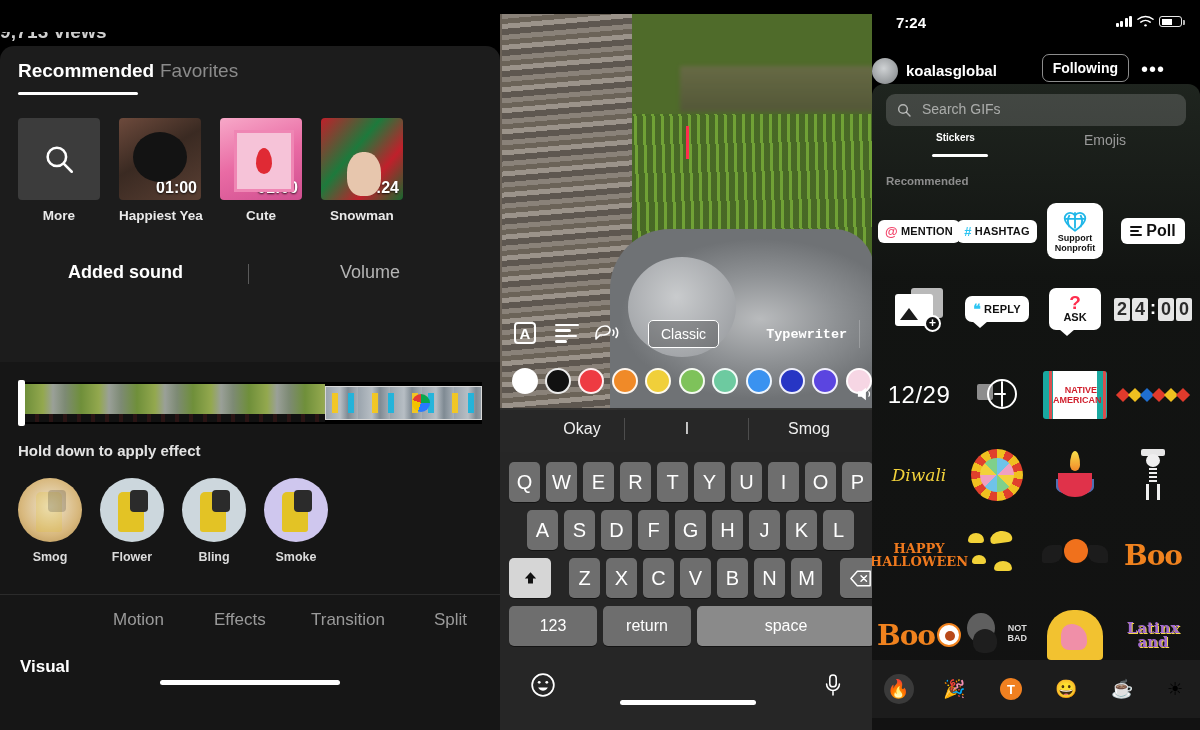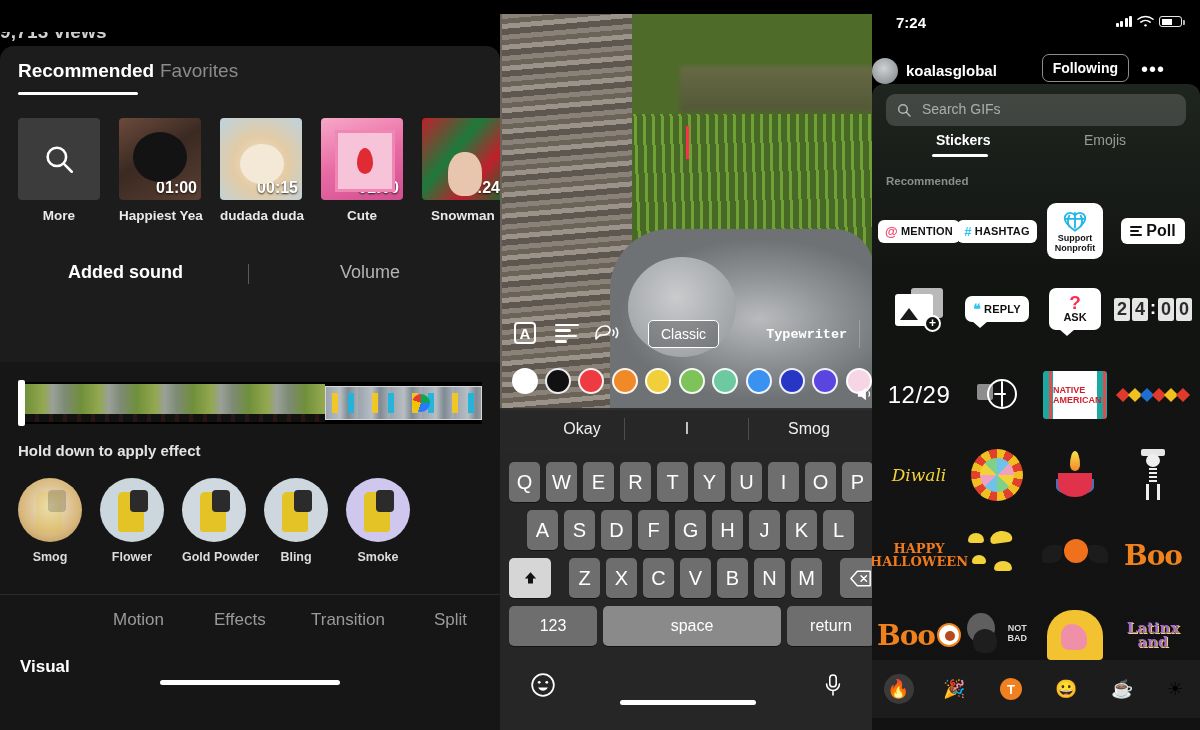--- a/index.html
+++ b/index.html
@@ -317,21 +317,21 @@
     border-radius: 12px 12px 0 0;
   }
   .search-box {
     position: absolute; left: 14px; top: 10px; width: 300px; height: 32px;
     background: rgba(255,255,255,.16); border-radius: 9px;
   }
   .search-ic { position: absolute; left: 10px; top: 8px; width: 16px; height: 16px; }
   .search-ph { position: absolute; left: 36px; top: 7px; color: rgba(255,255,255,.55); font-size: 14px; }
 
   .tray-tabs { position: absolute; left: 0; top: 48px; width: 328px; height: 30px; }
-  .tt-stickers { position: absolute; left: 64px; top: 0; color: #fff; font-size: 14px; font-weight: 700; }
+  .tt-stickers { position: absolute; left: 64px; top: 0; color: #fff; font-size: 10px; font-weight: 700; }
   .tt-underline { position: absolute; left: 60px; top: 22px; width: 56px; height: 2.5px; background: #fff; border-radius: 2px; }
   .tt-emojis { position: absolute; left: 212px; top: 0; color: #9a9a9a; font-size: 14px; font-weight: 500; }
 
   .sec-title { position: absolute; left: 14px; top: 91px; color: #8d8d8d; font-size: 11.5px; font-weight: 600; }
 
   .sticker-grid {
     position: absolute; left: 8px; top: 108px; width: 312px; height: 460px;
   }
   .sgrow { position: absolute; left: 0; width: 312px; height: 80px; }
   .scell {
@@ -370,21 +370,21 @@
   .ask-chip:after{content:"";position:absolute;left:10px;bottom:-6px;width:0;height:0;border-left:8px solid transparent;border-right:8px solid transparent;border-top:7px solid #fff;}
   .countdown { display:flex;gap:2px; }
   .countdown span{background:#e6e6e6;color:#2b2b2b;font-size:18px;font-weight:800;padding:1px 3px;border-radius:2px;font-family:"Liberation Sans",sans-serif;}
   .countdown b{color:#fff;font-size:18px;font-weight:800;}
   .date-st { color:#fff;font-size:24px;font-weight:400;letter-spacing:.5px;font-family:"Liberation Sans",sans-serif; }
   .nahm {
     width:64px;height:48px;border-radius:3px;
     background: repeating-linear-gradient(90deg,#1aa8a0 0 6px,#d94f4f 6px 9px);
     display:flex;align-items:center;justify-content:center;overflow:hidden;
   }
-  .nahm i{display:block;width:44px;text-align:left;background:#fff;font-style:normal;font-size:9px;font-weight:800;color:#d01f2c;line-height:10px;padding:16px 0;}
+  .nahm i{display:block;width:44px;text-align:right;background:#fff;font-style:normal;font-size:9px;font-weight:800;color:#d01f2c;line-height:10px;padding:16px 0;}
   .orn { display:flex;gap:2px;align-items:center; }
   .orn span{width:10px;height:10px;transform:rotate(45deg);display:block;}
   .diwali-text{color:#f2d23b;font-size:17px;font-style:italic;font-family:"DejaVu Serif",serif;}
   .rangoli{width:52px;height:52px;border-radius:50%;background:conic-gradient(#f0c020 0 20deg,#e0402c 20deg 40deg,#f0c020 40deg 60deg,#e0402c 60deg 80deg,#f0c020 80deg 100deg,#e0402c 100deg 120deg,#f0c020 120deg 140deg,#e0402c 140deg 160deg,#f0c020 160deg 180deg,#e0402c 180deg 200deg,#f0c020 200deg 220deg,#e0402c 220deg 240deg,#f0c020 240deg 260deg,#e0402c 260deg 280deg,#f0c020 280deg 300deg,#e0402c 300deg 320deg,#f0c020 320deg 340deg,#e0402c 340deg 360deg);position:relative;}
   .rangoli:after{content:"";position:absolute;left:9px;top:9px;width:34px;height:34px;border-radius:50%;background:conic-gradient(#6fc3e8 0 45deg,#f0a0c0 45deg 90deg,#f2d23b 90deg 135deg,#7fd08a 135deg 180deg,#6fc3e8 180deg 225deg,#f0a0c0 225deg 270deg,#f2d23b 270deg 315deg,#7fd08a 315deg 360deg);}
   .diya{width:42px;height:48px;position:relative;}
   .diya .flame{position:absolute;left:16px;top:0;width:10px;height:20px;border-radius:50% 50% 50% 50%/70% 70% 30% 30%;background:linear-gradient(#f7e04a,#f2892a);}
   .diya .lamp{position:absolute;left:4px;top:22px;width:34px;height:24px;background:#e0324a;border-radius:0 0 50% 50%;}
   .diya .lamp2{position:absolute;left:2px;top:28px;width:38px;height:16px;background:#5a7fd0;border-radius:0 0 50% 50%;opacity:.85}
   .skel{width:34px;height:52px;position:relative;}
@@ -454,26 +454,20 @@
           <div class="sound-label">More</div>
         </div>
 
         <div class="sound-item">
           <div class="sound-thumb t-happy">
             <span class="sound-dur">01:00</span>
           </div>
           <div class="sound-label">Happiest Yea</div>
         </div>
 
-        <div class="sound-item">
-          <div class="sound-thumb t-pup">
-            <span class="sound-dur">00:15</span>
-          </div>
-          <div class="sound-label">dudada duda</div>
-        </div>
 
         <div class="sound-item">
           <div class="sound-thumb t-cute">
             <span class="sound-dur">01:00</span>
           </div>
           <div class="sound-label">Cute</div>
         </div>
 
         <div class="sound-item">
           <div class="sound-thumb t-snow">
@@ -507,27 +501,20 @@
               <i class="pack"></i>
             </div>
           <div class="fx-label">Smog</div>
         </div>
         <div class="fx-item">
           <div class="fx-circle fx-flower">
               <i class="body"></i>
               <i class="pack"></i>
             </div>
           <div class="fx-label">Flower</div>
-        </div>
-        <div class="fx-item">
-          <div class="fx-circle fx-gold">
-              <i class="body"></i>
-              <i class="pack"></i>
-            </div>
-          <div class="fx-label">Gold Powder</div>
         </div>
         <div class="fx-item">
           <div class="fx-circle fx-bling">
               <i class="body"></i>
               <i class="pack"></i>
             </div>
           <div class="fx-label">Bling</div>
         </div>
         <div class="fx-item">
           <div class="fx-circle fx-smoke">
@@ -636,22 +623,22 @@
         <div class="key wide">
           <svg width="22" height="17" viewBox="0 0 24 18" fill="none" stroke="#fff" stroke-width="1.6">
             <path d="M8 1h14v16H8L1 9z" stroke-linejoin="round"></path>
               <path d="M12 6l6 6M18 6l-6 6" stroke-linecap="round"></path>
           </svg>
         </div>
       </div>
 
       <div class="krow" style="top:154px; left:9px; gap:6px;">
         <div class="key num">123</div>
+        <div class="key ret">return</div>
         <div class="key space">space</div>
-        <div class="key ret">return</div>
       </div>
 
       <div class="kb-bottom">
         <div style="position:absolute;left:30px;top:8px">
           <svg width="26" height="26" viewBox="0 0 24 24" fill="none" stroke="#fff" stroke-width="1.6">
             <circle cx="12" cy="12" r="10"></circle>
               <circle cx="8.5" cy="9.5" r="1.3" fill="#fff" stroke="none"></circle>
             <circle cx="15.5" cy="9.5" r="1.3" fill="#fff" stroke="none"></circle>
             <path d="M7.5 14.2c1.2 2 3 3 4.5 3s3.3-1 4.5-3z" fill="#fff" stroke="none"></path>
           </svg>

